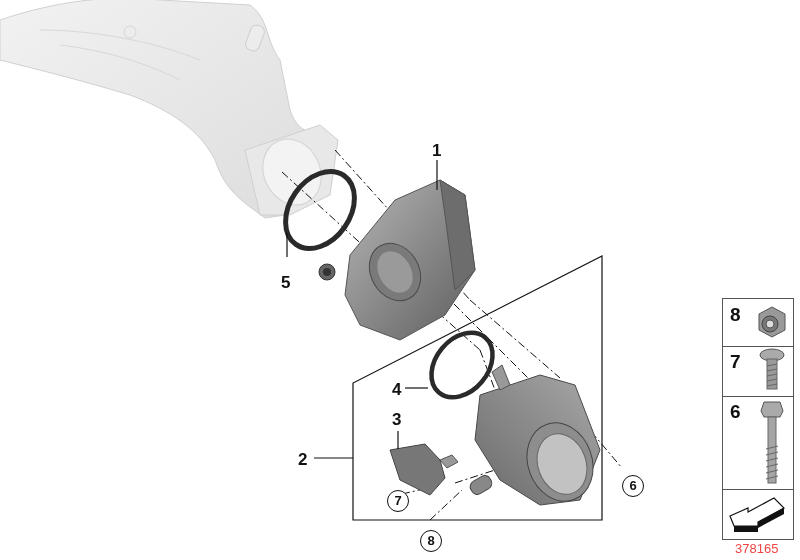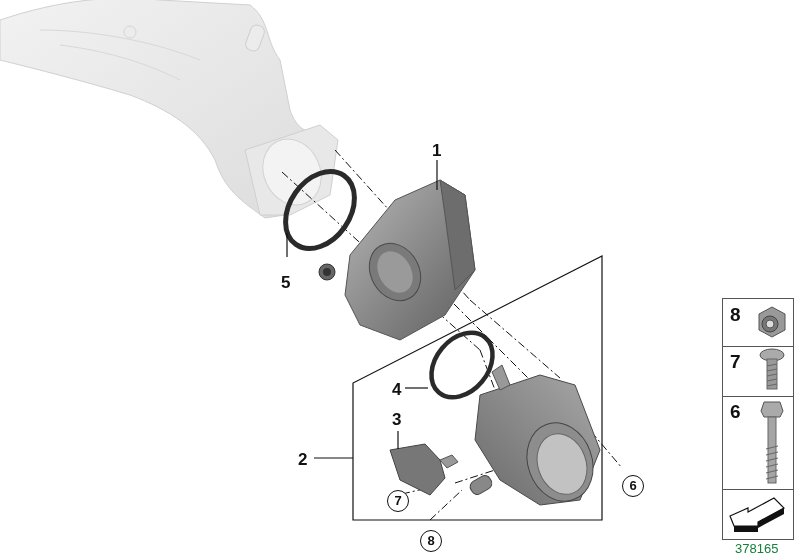--- a/index.html
+++ b/index.html
@@ -4,21 +4,21 @@
 <style>
   html, body { margin:0; padding:0; background:#ffffff; }
   body { width:800px; height:560px; position:relative; overflow:hidden; font-family:"Liberation Sans", sans-serif; }
   #diagram { position:absolute; left:0; top:0; width:800px; height:560px; }
   .callout { position:absolute; font-weight:bold; font-size:17px; color:#111; line-height:1; font-family:"Liberation Sans", sans-serif; }
   .circ { position:absolute; width:20px; height:20px; border:1.6px solid #111; border-radius:50%; background:#fff; font-weight:bold; font-size:13px; text-align:center; line-height:20px; color:#111; font-family:"Liberation Sans", sans-serif; }
   .legend { position:absolute; left:722px; top:298px; width:70px; height:240px; border:1px solid #555; background:#fff; }
   .legend .row { position:absolute; left:0; width:70px; border-bottom:1px solid #555; }
   .legend .num { position:absolute; left:7px; top:5px; font-weight:bold; font-size:19px; color:#111; font-family:"Liberation Sans", sans-serif; }
   .legend svg { position:absolute; }
-  .img-id { position:absolute; left:735px; top:541px; font-size:13px; color:#15803d; font-family:"Liberation Sans", sans-serif; }
+  .img-id { position:absolute; left:735px; top:541px; font-size:13px; color:#ef4444; font-family:"Liberation Sans", sans-serif; }
 </style>
 </head>
 <body>
 
 <svg id="diagram" viewBox="0 0 800 560" xmlns="http://www.w3.org/2000/svg">
   <defs>
     <linearGradient id="ghostGrad" x1="0" y1="0" x2="1" y2="1">
       <stop offset="0" stop-color="#f2f2f2"></stop>
       <stop offset="1" stop-color="#dcdcdc"></stop>
     </linearGradient>

